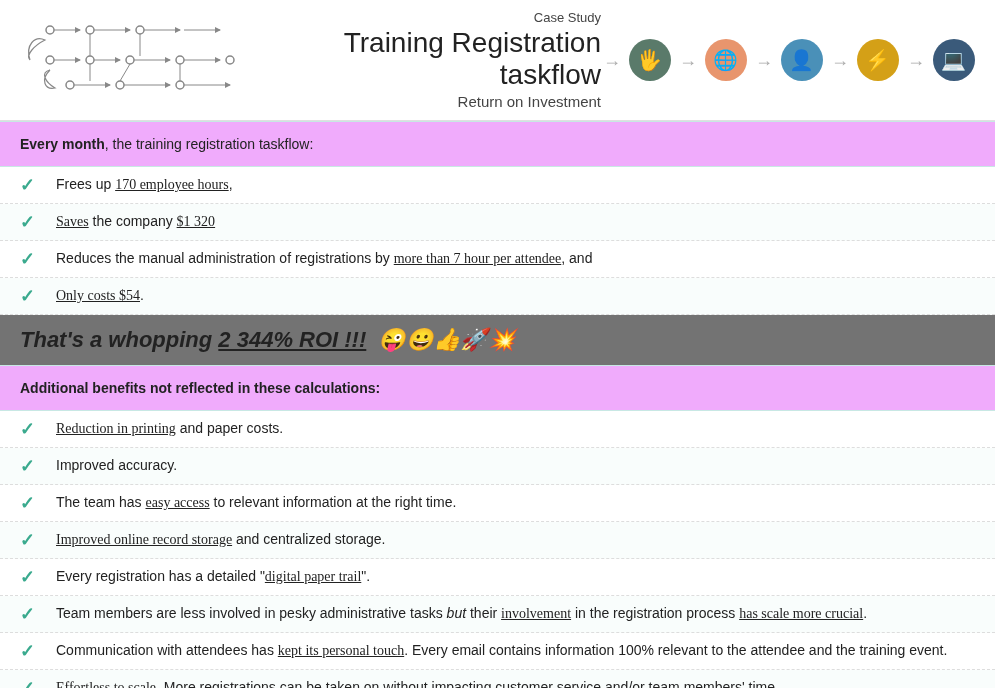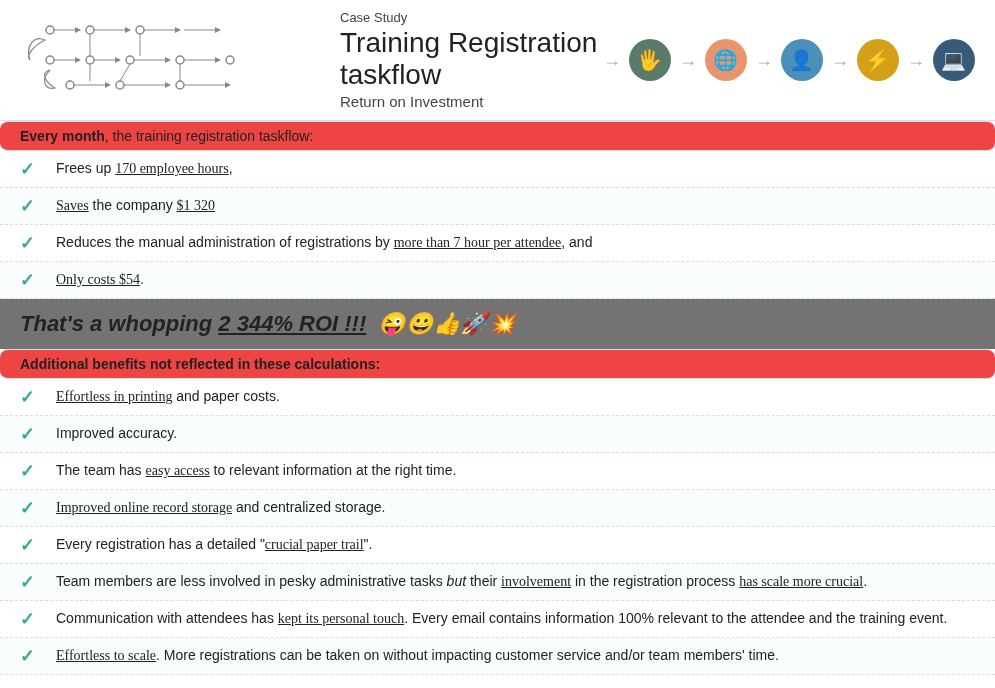--- a/index.html
+++ b/index.html
@@ -24,21 +24,21 @@
     }
 
     .header-diagram {
       flex: 0 0 320px;
       height: 100px;
       position: relative;
     }
 
     .header-center {
       flex: 1;
-      text-align: left;
+      text-align: right;
     }
 
     .header-center .case-study-label {
       font-size: 13px;
       color: #444;
       margin-bottom: 2px;
     }
 
     .header-center .title {
       font-size: 28px;
@@ -84,28 +84,27 @@
     }
 
     
     .flow-diagram svg {
       width: 280px;
       height: 100px;
     }
 
     
     .section-header {
-      background: #ef4444;
-      padding: 6px 20px;
+      background: #f0abfc;
+      padding: 14px 20px;
       font-size: 14px;
       color: #222;
       border-top: 1px solid #c8e8e4;
       border-bottom: 1px solid #c8e8e4;
       margin: 0 0 0 0;
-      border-radius: 8px;
     }
 
     .section-header strong {
       font-weight: bold;
     }
 
     
     .check-row {
       display: flex;
       align-items: center;
@@ -262,21 +261,21 @@
   </span>
 </div>
 
 <div class="section-header">
   <strong>Additional benefits not reflected in these calculations:</strong>
 </div>
 
 <div class="check-row">
   <span class="checkmark">✓</span>
   <span class="check-text">
-    <span class="underline-link">Effortless in printing</span> and paper costs.
+    <span class="underline-link">Reduction in printing</span> and paper costs.
   </span>
 </div>
 <div class="check-row alt">
   <span class="checkmark">✓</span>
   <span class="check-text">
     Improved accuracy.
   </span>
 </div>
 <div class="check-row">
   <span class="checkmark">✓</span>
@@ -286,21 +285,21 @@
 </div>
 <div class="check-row alt">
   <span class="checkmark">✓</span>
   <span class="check-text">
     <span class="underline-link">Improved online record storage</span> and centralized storage.
   </span>
 </div>
 <div class="check-row">
   <span class="checkmark">✓</span>
   <span class="check-text">
-    Every registration has a detailed "<span class="underline-link">crucial paper trail</span>".
+    Every registration has a detailed "<span class="underline-link">digital paper trail</span>".
   </span>
 </div>
 <div class="check-row alt">
   <span class="checkmark">✓</span>
   <span class="check-text">
     Team members are less involved in pesky administrative tasks <em>but</em> their <span class="underline-link">involvement</span> in the registration process <span class="underline-link">has scale more crucial</span>.
   </span>
 </div>
 <div class="check-row">
   <span class="checkmark">✓</span>

